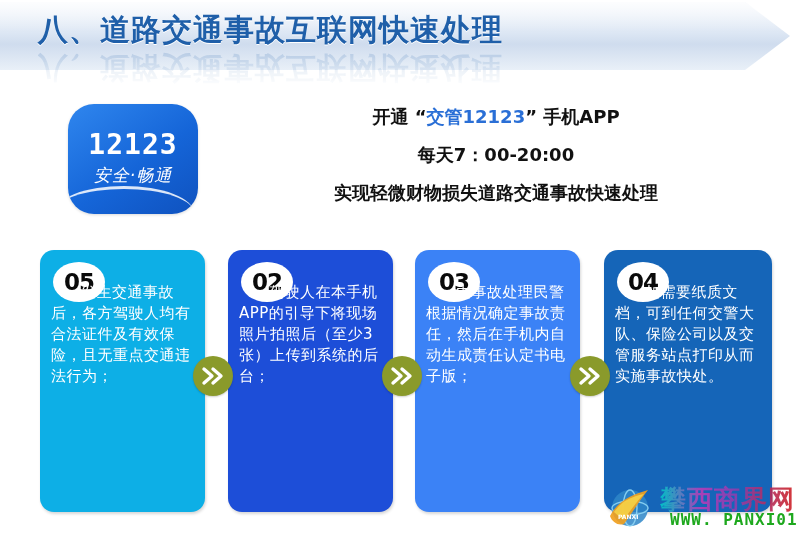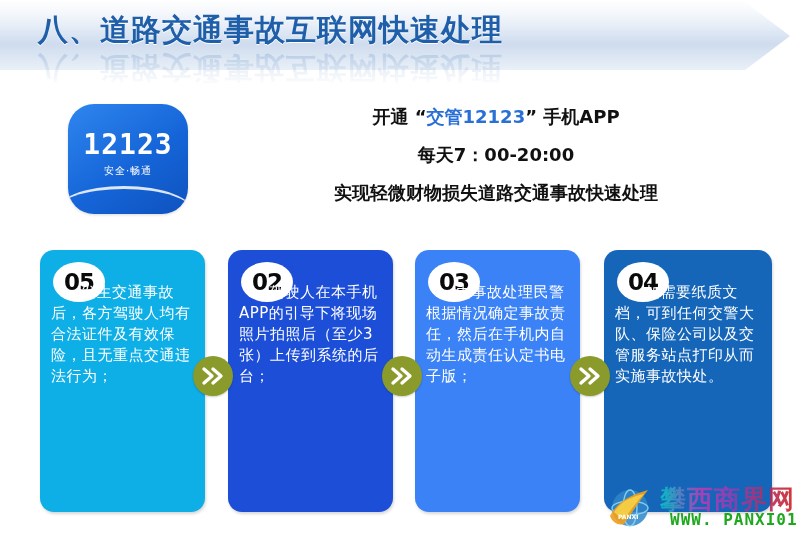--- a/index.html
+++ b/index.html
@@ -41,37 +41,37 @@
     white-space:nowrap;
     transform:scaleY(-1);
     opacity:.18;
     -webkit-mask-image:linear-gradient(180deg,rgba(0,0,0,0) 0%,rgba(0,0,0,.9) 85%);
     mask-image:linear-gradient(180deg,rgba(0,0,0,0) 0%,rgba(0,0,0,.9) 85%);
     pointer-events:none;
   }
 
   
   .logo{
-    position:absolute;left:68px;top:104px;width:120px;height:110px;
+    position:absolute;left:68px;top:104px;width:130px;height:110px;
     border-radius:26px;
     background:linear-gradient(145deg,#2f86ee 0%,#1565d8 55%,#0f52bf 100%);
     overflow:hidden;
     box-shadow:0 1px 3px rgba(0,0,0,.15);
   }
   .logo-num{
     position:absolute;left:0;right:0;top:24px;
     text-align:center;
     font-family:"DejaVu Sans Mono","Liberation Mono",monospace;
     font-size:28px;font-weight:bold;color:#ffffff;
     letter-spacing:1px;
   }
   .logo-sub{
     position:absolute;left:0;right:0;top:60px;
     text-align:center;
-    font-size:10px;color:#ffffff;letter-spacing:1px;
+    font-size:17px;color:#ffffff;letter-spacing:1px;font-style:italic;
   }
   .logo-swoosh{
     position:absolute;left:-14px;bottom:-26px;width:140px;height:54px;
     border-radius:50%;
     border-top:3px solid rgba(255,255,255,.85);
     box-sizing:border-box;
   }
 
   
   .intro{

